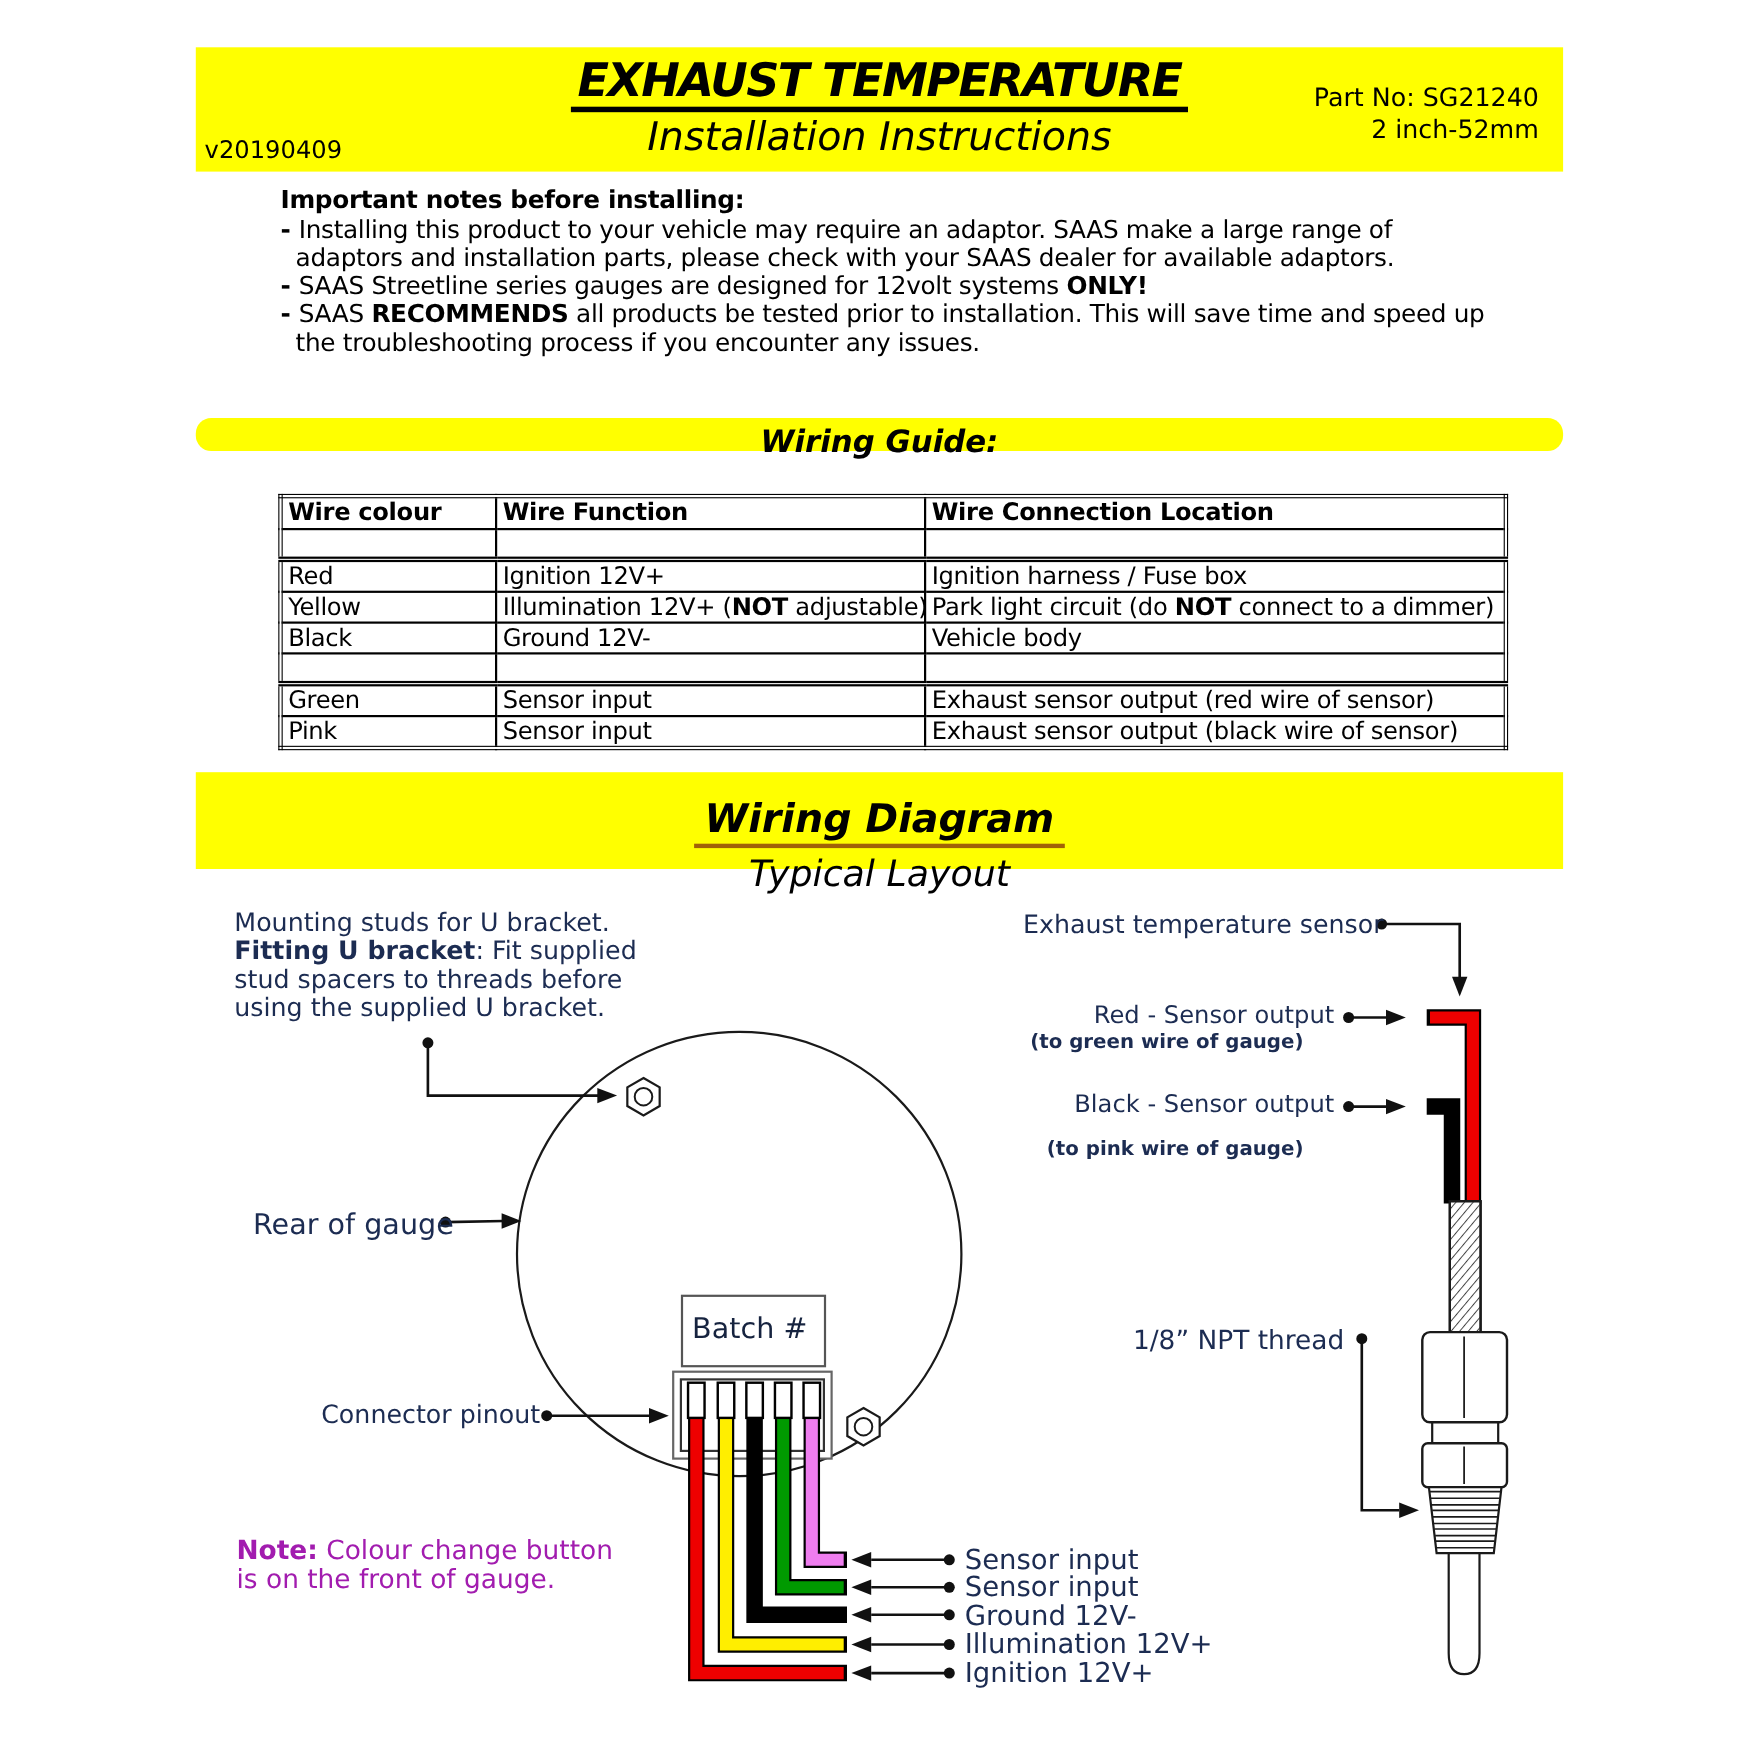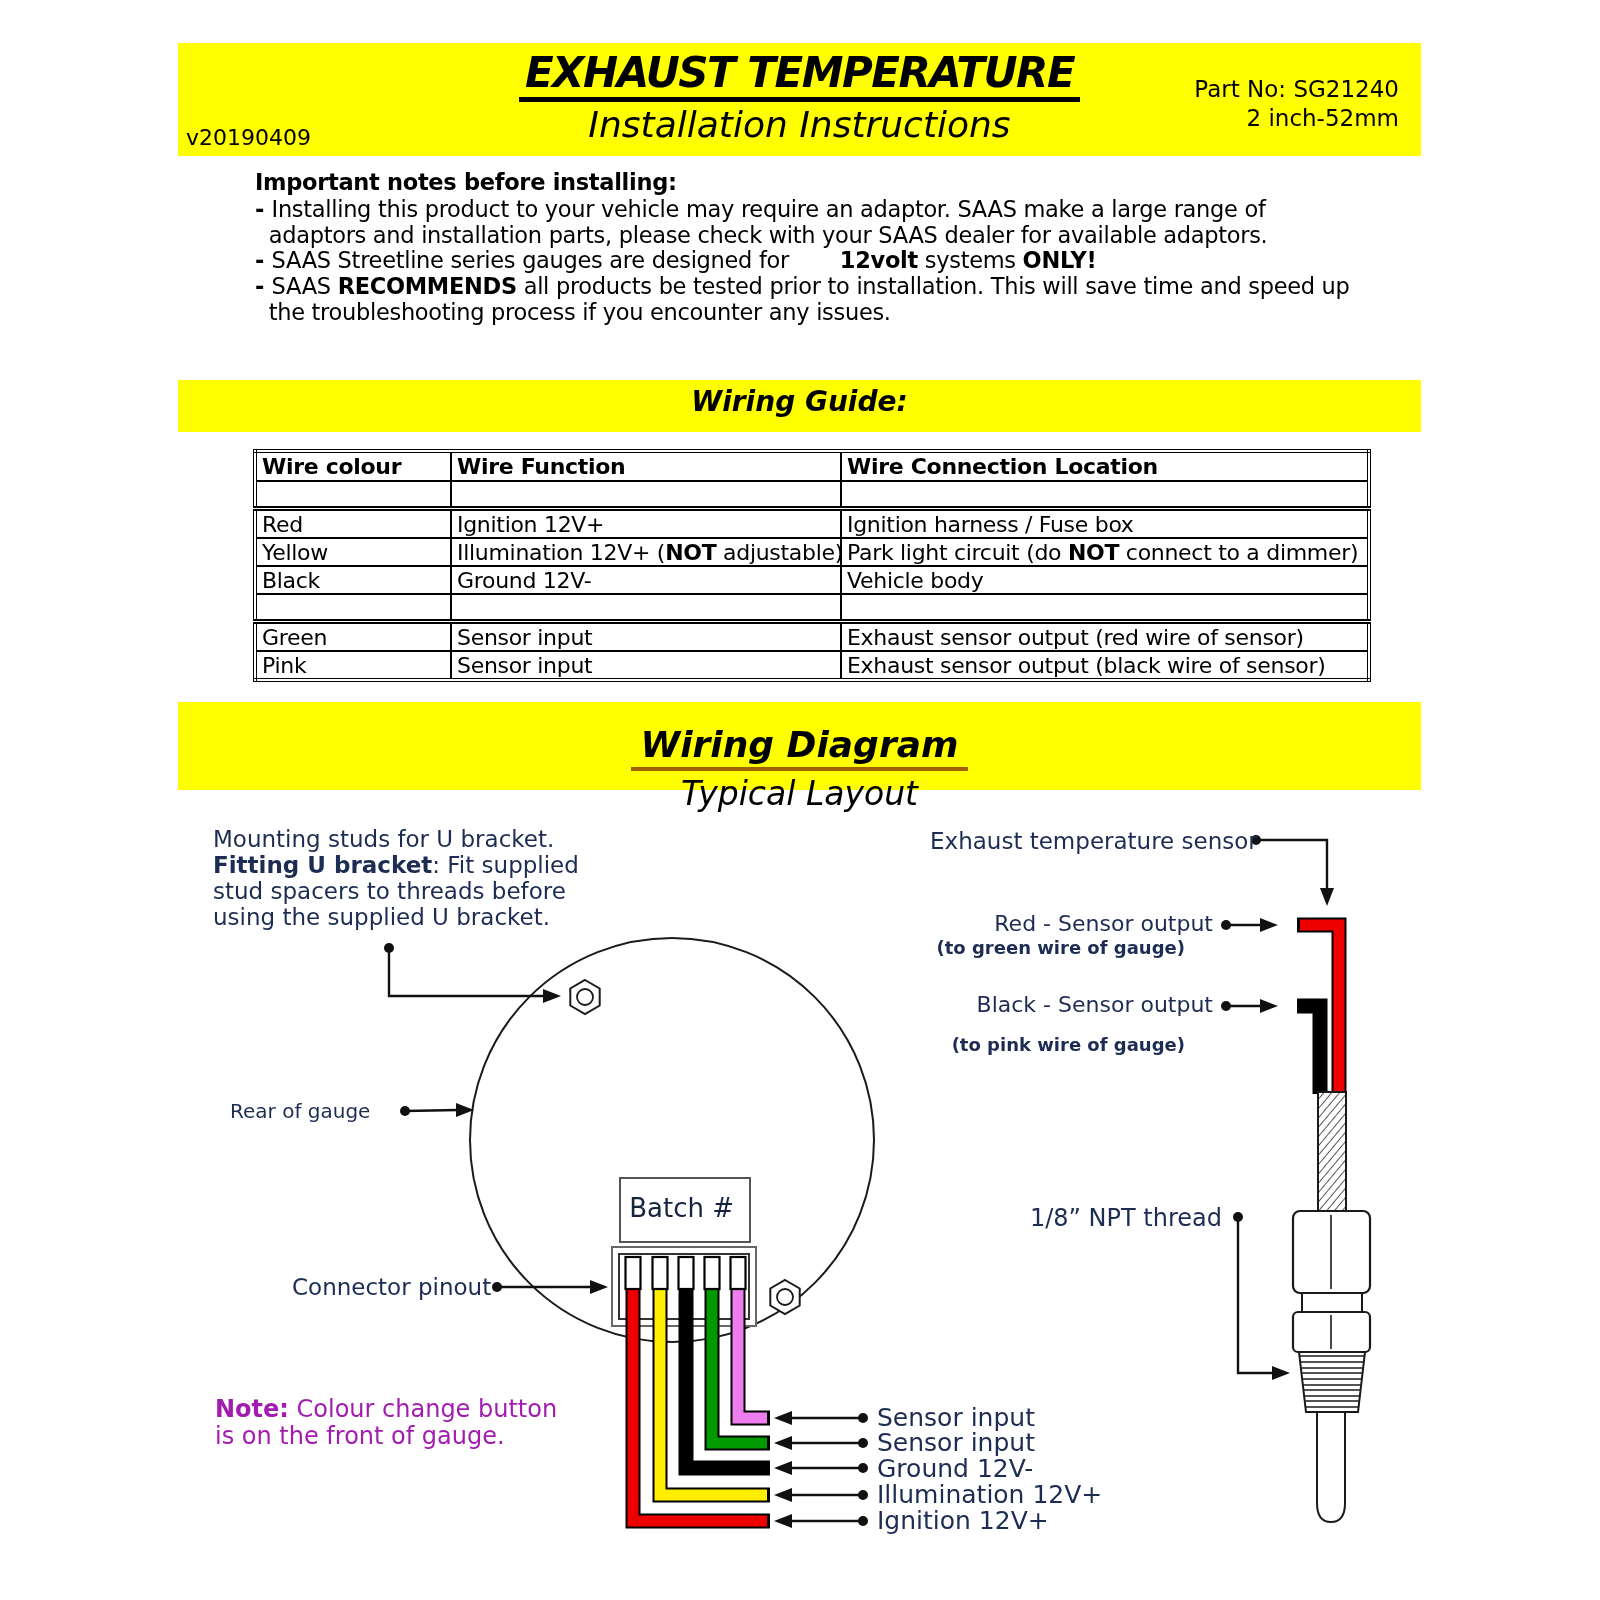--- a/index.html
+++ b/index.html
@@ -1,20 +1,20 @@
 <!DOCTYPE html>
 <html><head>
 <meta charset="utf-8">
 <style>
   html,body{margin:0;padding:0;background:#fff;}
   #page{position:relative;width:1600px;height:1600px;background:#ffffff;overflow:hidden;
         font-family:"DejaVu Sans","Liberation Sans",sans-serif;color:#000;}
   .banner{position:absolute;left:178px;width:1243px;text-align:center;}
   .b1{top:43px;height:113px;}
-  .b2{top:380px;height:52px;}
+  .b2{top:380px;height:30px;border-radius:14px;}
   .b3{top:702px;height:88px;}
   .title-main{display:inline-block;margin-top:8px;font-size:42px;font-weight:bold;font-style:italic;
               letter-spacing:-1.5px;border-bottom:5px solid #000;padding:0 6px 2px 6px;line-height:1.05;}
   .title-sub{font-size:36px;font-style:italic;margin-top:3px;line-height:1.1;}
   .version{position:absolute;left:8px;bottom:6px;font-size:22px;}
   .partno{position:absolute;right:22px;top:32px;font-size:23px;text-align:right;line-height:29px;}
   .wg-title{font-size:28px;font-weight:bold;font-style:italic;line-height:44px;}
   .wd-title{display:inline-block;margin-top:24px;font-size:36px;font-weight:bold;font-style:italic;
             border-bottom:4px solid #a16207;padding:0 10px 3px 10px;line-height:1.05;}
   .wd-sub{font-size:33px;font-style:italic;margin-top:3px;}
@@ -47,21 +47,21 @@
     <div class="partno">
       <div>Part No: SG21240</div>
       <div>2 inch-52mm</div>
     </div>
   </div>
 
   <div class="notes">
     <div class="notes-h">Important notes before installing:</div>
     <div class="seg"><span style="font-weight: bold;">- </span><span>Installing this product to your vehicle may require an adaptor. SAAS make a large range of
   adaptors and installation parts, please check with your SAAS dealer for available adaptors.</span></div>
-    <div class="seg"><span style="font-weight: bold;">- </span><span>SAAS Streetline series gauges are designed for </span><span style="font-weight: bold; margin-left: 44px;">12volt</span><span> systems </span><span style="font-weight: bold;">ONLY!</span></div>
+    <div class="seg"><span style="font-weight: bold;">- </span><span>SAAS Streetline series gauges are designed for </span><span style="font-weight: normal;">12volt</span><span> systems </span><span style="font-weight: bold;">ONLY!</span></div>
     <div class="seg"><span style="font-weight: bold;">- </span><span>SAAS </span><span style="font-weight: bold;">RECOMMENDS</span><span> all products be tested prior to installation. This will save time and speed up
   the troubleshooting process if you encounter any issues.</span></div>
   </div>
 
   <div class="banner b2" style="background-color: rgb(255, 255, 0);">
     <div class="wg-title">Wiring Guide:</div>
   </div>
 
   <table class="wires">
     <tbody>
@@ -238,21 +238,21 @@
       </g>
       <path d="M1317 1412 L1317 1503 Q1317 1522 1331 1522 Q1345 1522 1345 1503 L1345 1412 Z" stroke-width="2"></path>
     </g>
   </svg>
 
   <div class="dlabel seg" style="left:213px;top:826px;font-size:23px;line-height:26px;"><span>Mounting studs for U bracket.
 </span><span style="font-weight: bold;">Fitting U bracket</span><span>: Fit supplied
 stud spacers to threads before
 using the supplied U bracket.</span></div>
 
-  <div class="dlabel" style="left:230px;top:1099px;font-size:20px;text-align:center;">Rear of gauge</div>
+  <div class="dlabel" style="left:230px;top:1099px;font-size:26px;text-align:center;">Rear of gauge</div>
 
   <div class="dlabel" style="left:292px;top:1274px;font-size:23px;">Connector pinout</div>
 
   <div class="dlabel" style="left:620px;top:1193px;width:114px;text-align:right;font-size:26px;color:#16233f;">Batch #</div>
 
   <div class="dlabel seg" style="left:215px;top:1396px;font-size:24px;line-height:27px;color:#a21caf;"><span style="font-weight: bold;">Note:</span><span> Colour change button
 is on the front of gauge.</span></div>
 
   <div class="dlabel" style="left:930px;top:828px;font-size:23px;">Exhaust temperature sensor</div>
 

